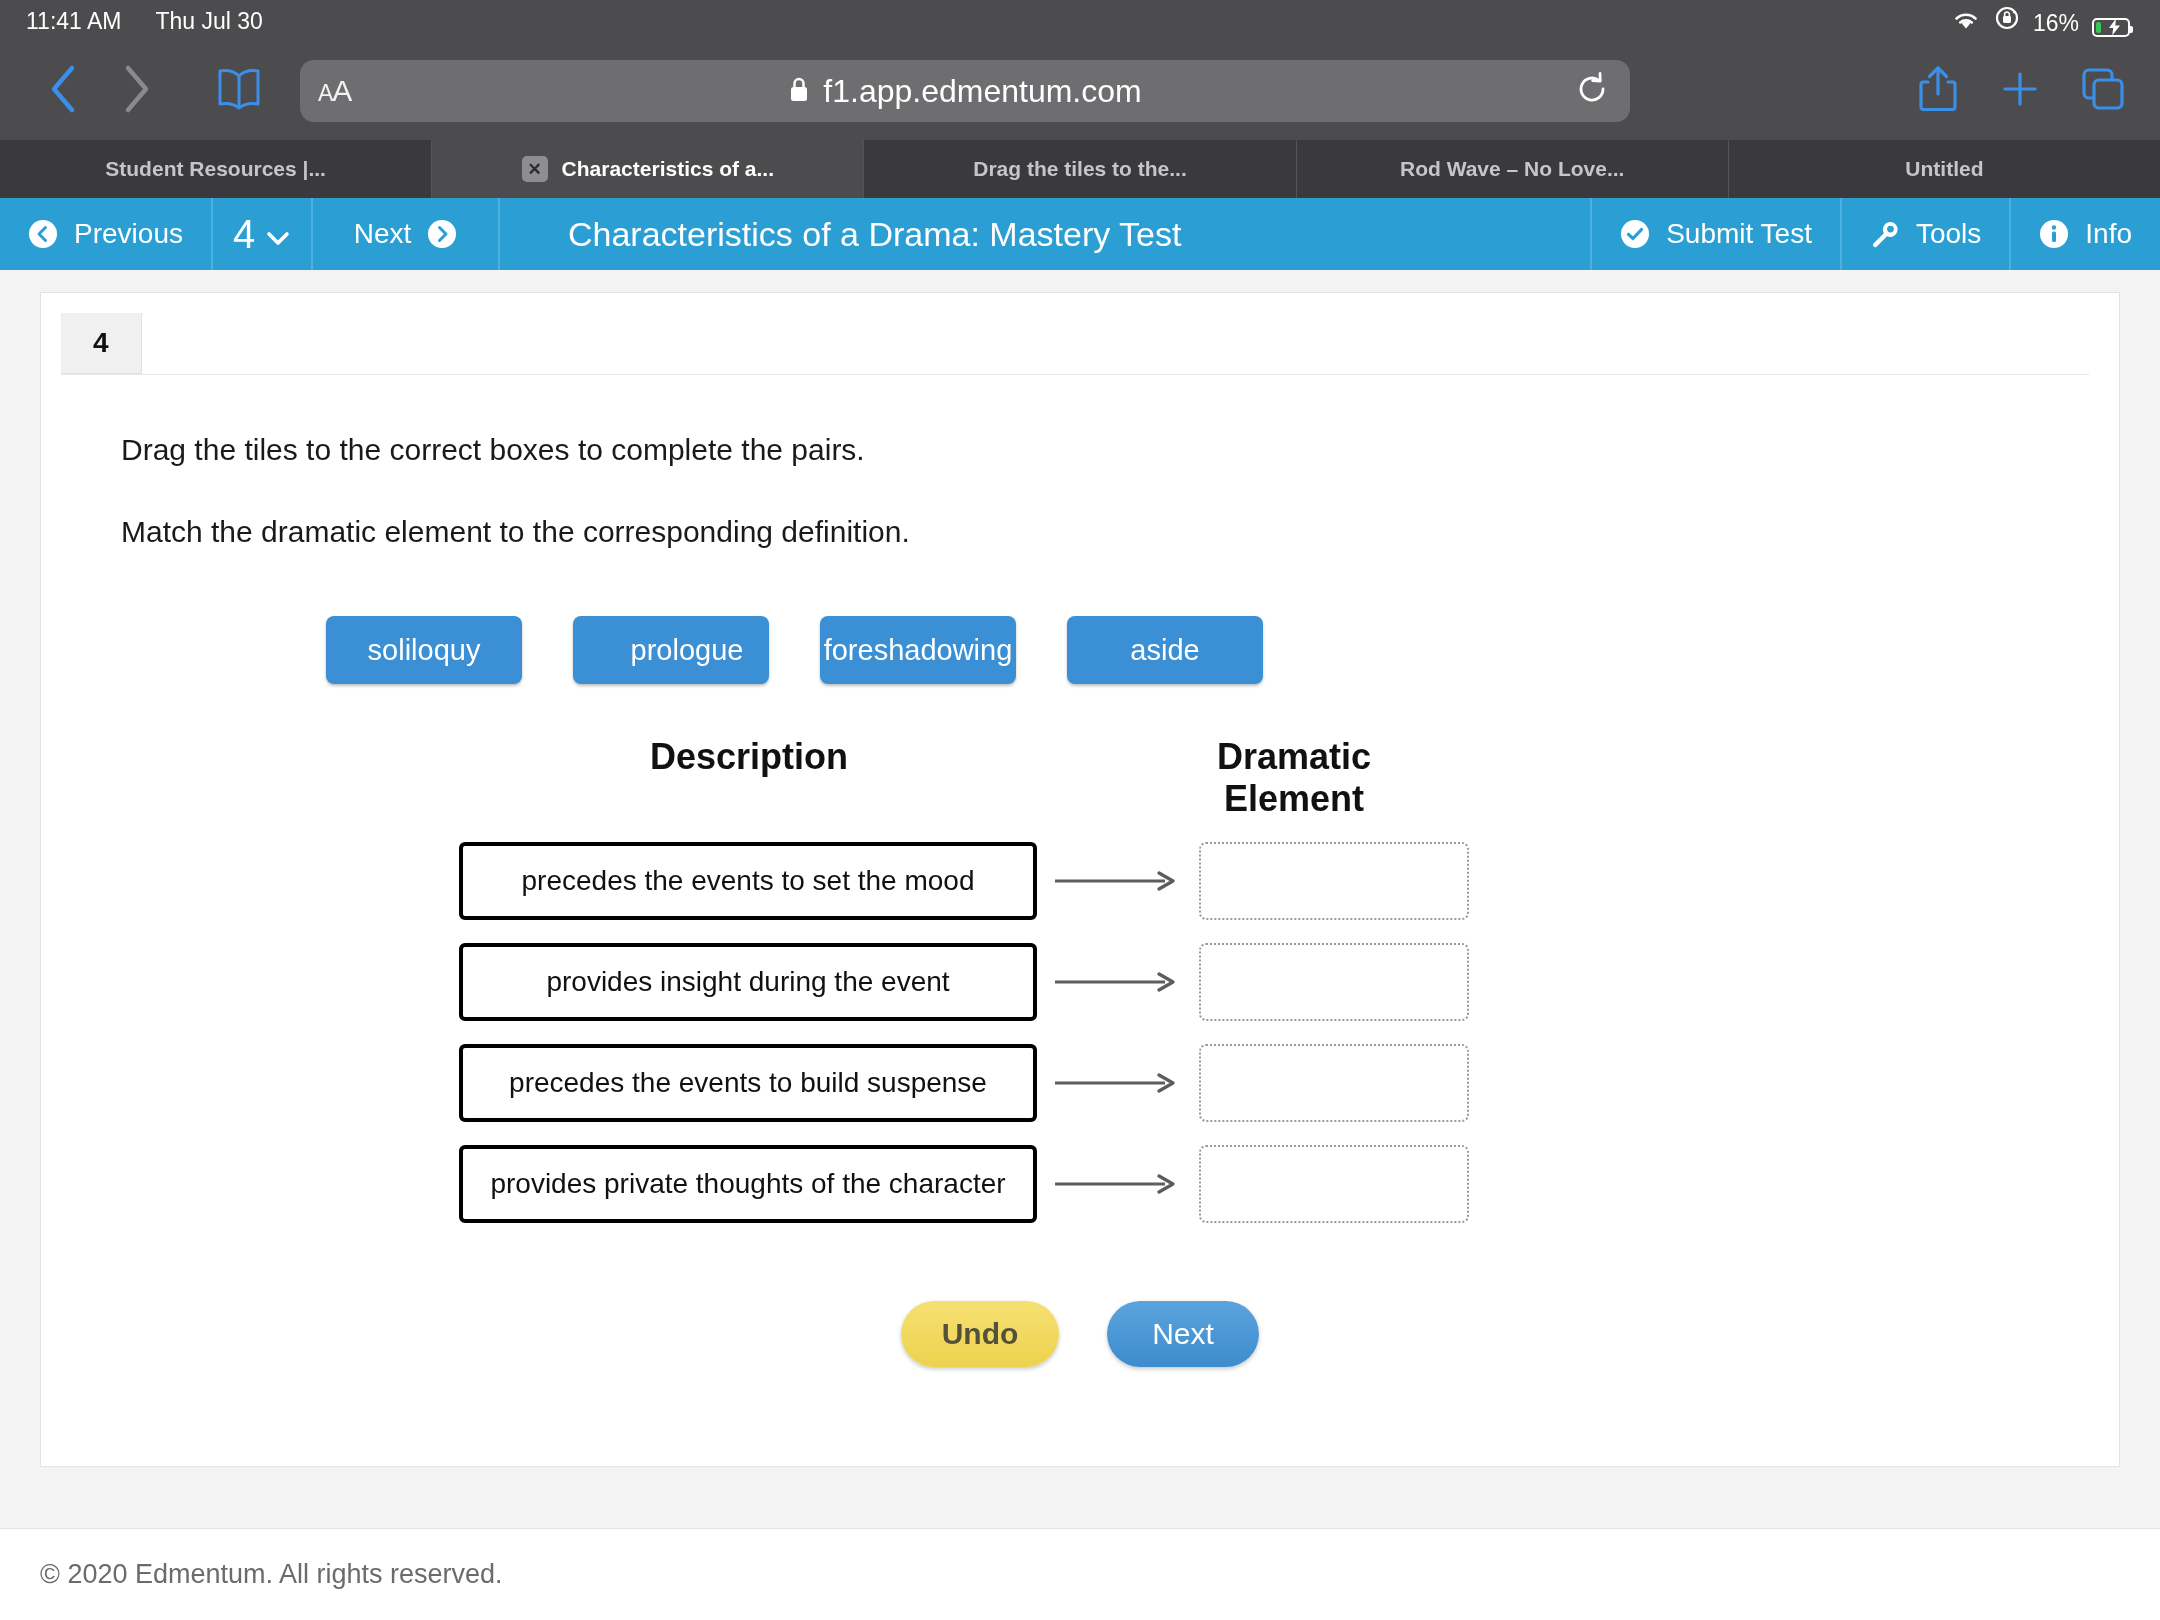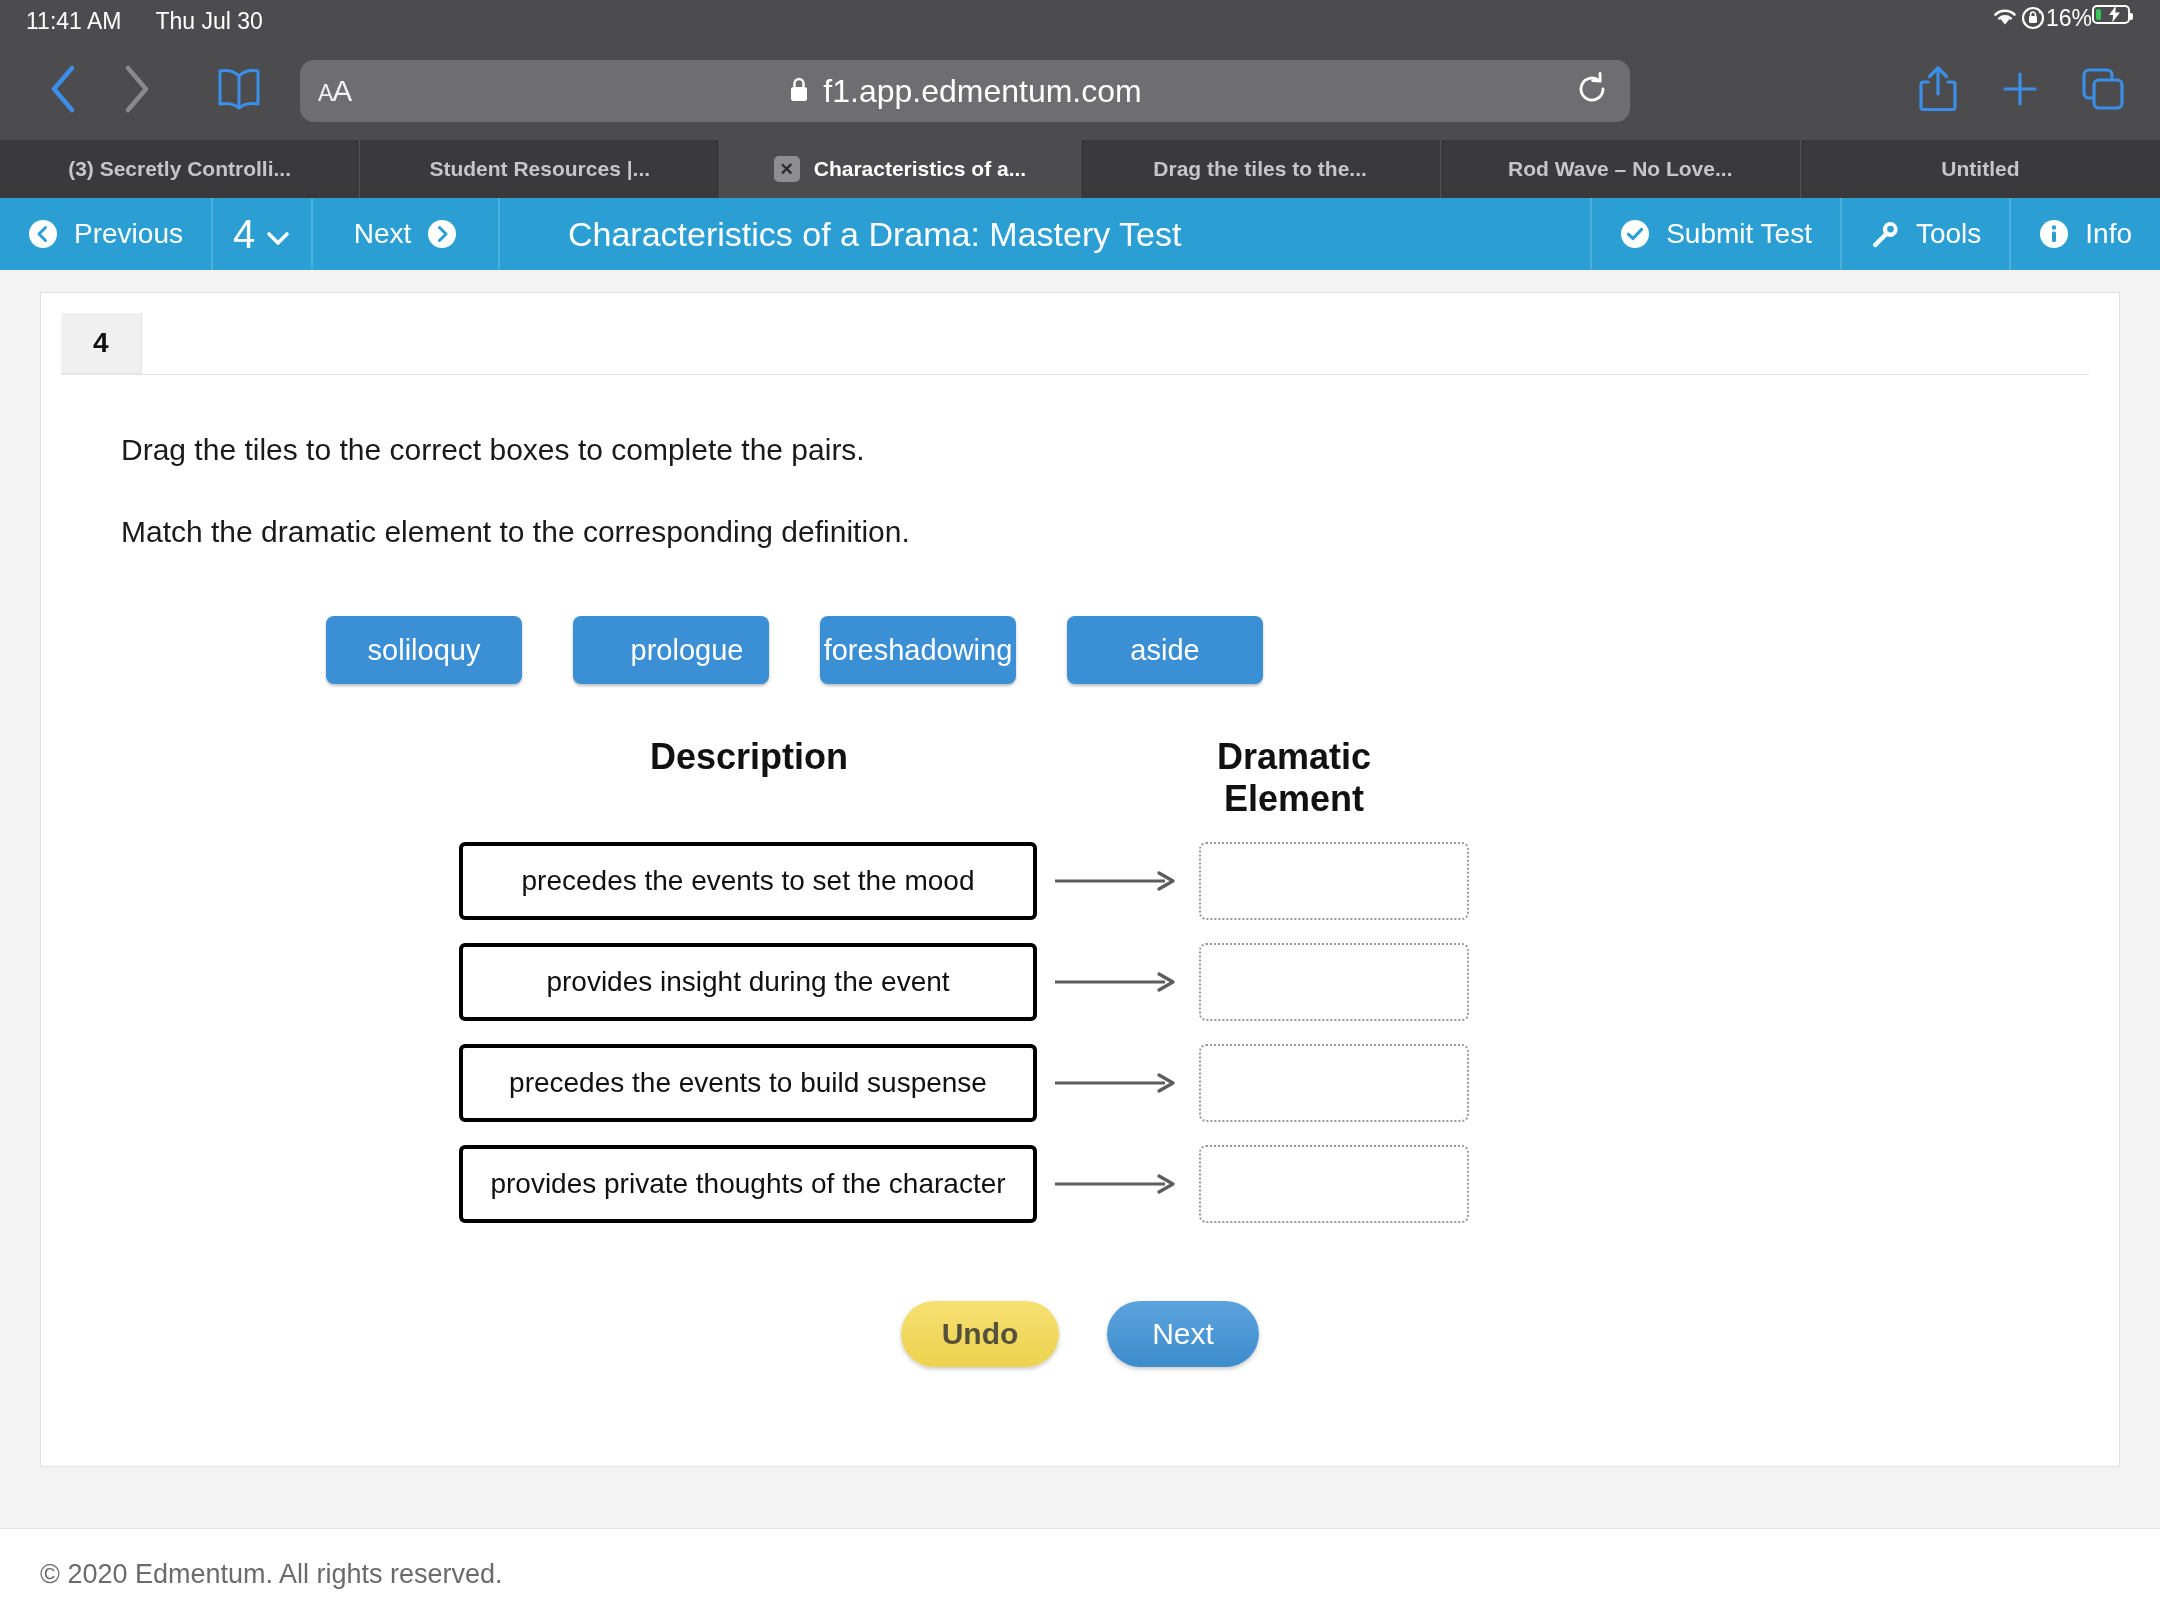--- a/index.html
+++ b/index.html
@@ -15,21 +15,21 @@
     height: 42px;
     background: #4c4c4e;
     display: flex;
     align-items: center;
     justify-content: space-between;
     padding: 0 30px 0 26px;
     color: #ffffff;
     font-size: 23px;
   }
   .status-left { display: flex; align-items: center; gap: 34px; font-weight: 500; }
-  .status-right { display: flex; align-items: flex-start; gap: 0; }
+  .status-right { display: flex; align-items: flex-end; gap: 13px; }
   .battery-pct { font-size: 23px; font-weight: 500; }
   .battery-shell {
     width: 38px; height: 19px;
     border: 2px solid #ffffff; border-radius: 5px;
     position: relative; display: flex; align-items: center;
     padding: 2px;
   }
   .battery-shell::after {
     content: ""; position: absolute; right: -5px; top: 6px;
     width: 3px; height: 7px; background: #ffffff; border-radius: 0 2px 2px 0;
@@ -382,23 +382,20 @@
             <rect x="4" y="4" width="28" height="28" rx="5" stroke="#3b8fe8" stroke-width="3.2" fill="none"></rect>
             <rect x="14" y="14" width="28" height="28" rx="5" stroke="#3b8fe8" stroke-width="3.2" fill="#4c4c4e"></rect>
           </svg>
       </span>
     </span>
   </div>
 </div>
 
 <div id="tab-bar">
   <div class="tab">
-    <span>(3) Secretly Controlli...</span>
-  </div>
-  <div class="tab">
     <span>Student Resources |...</span>
   </div>
   <div class="tab active">
     <span class="tab-close">✕</span>
     <span>Characteristics of a...</span>
   </div>
   <div class="tab">
     <span>Drag the tiles to the...</span>
   </div>
   <div class="tab">

